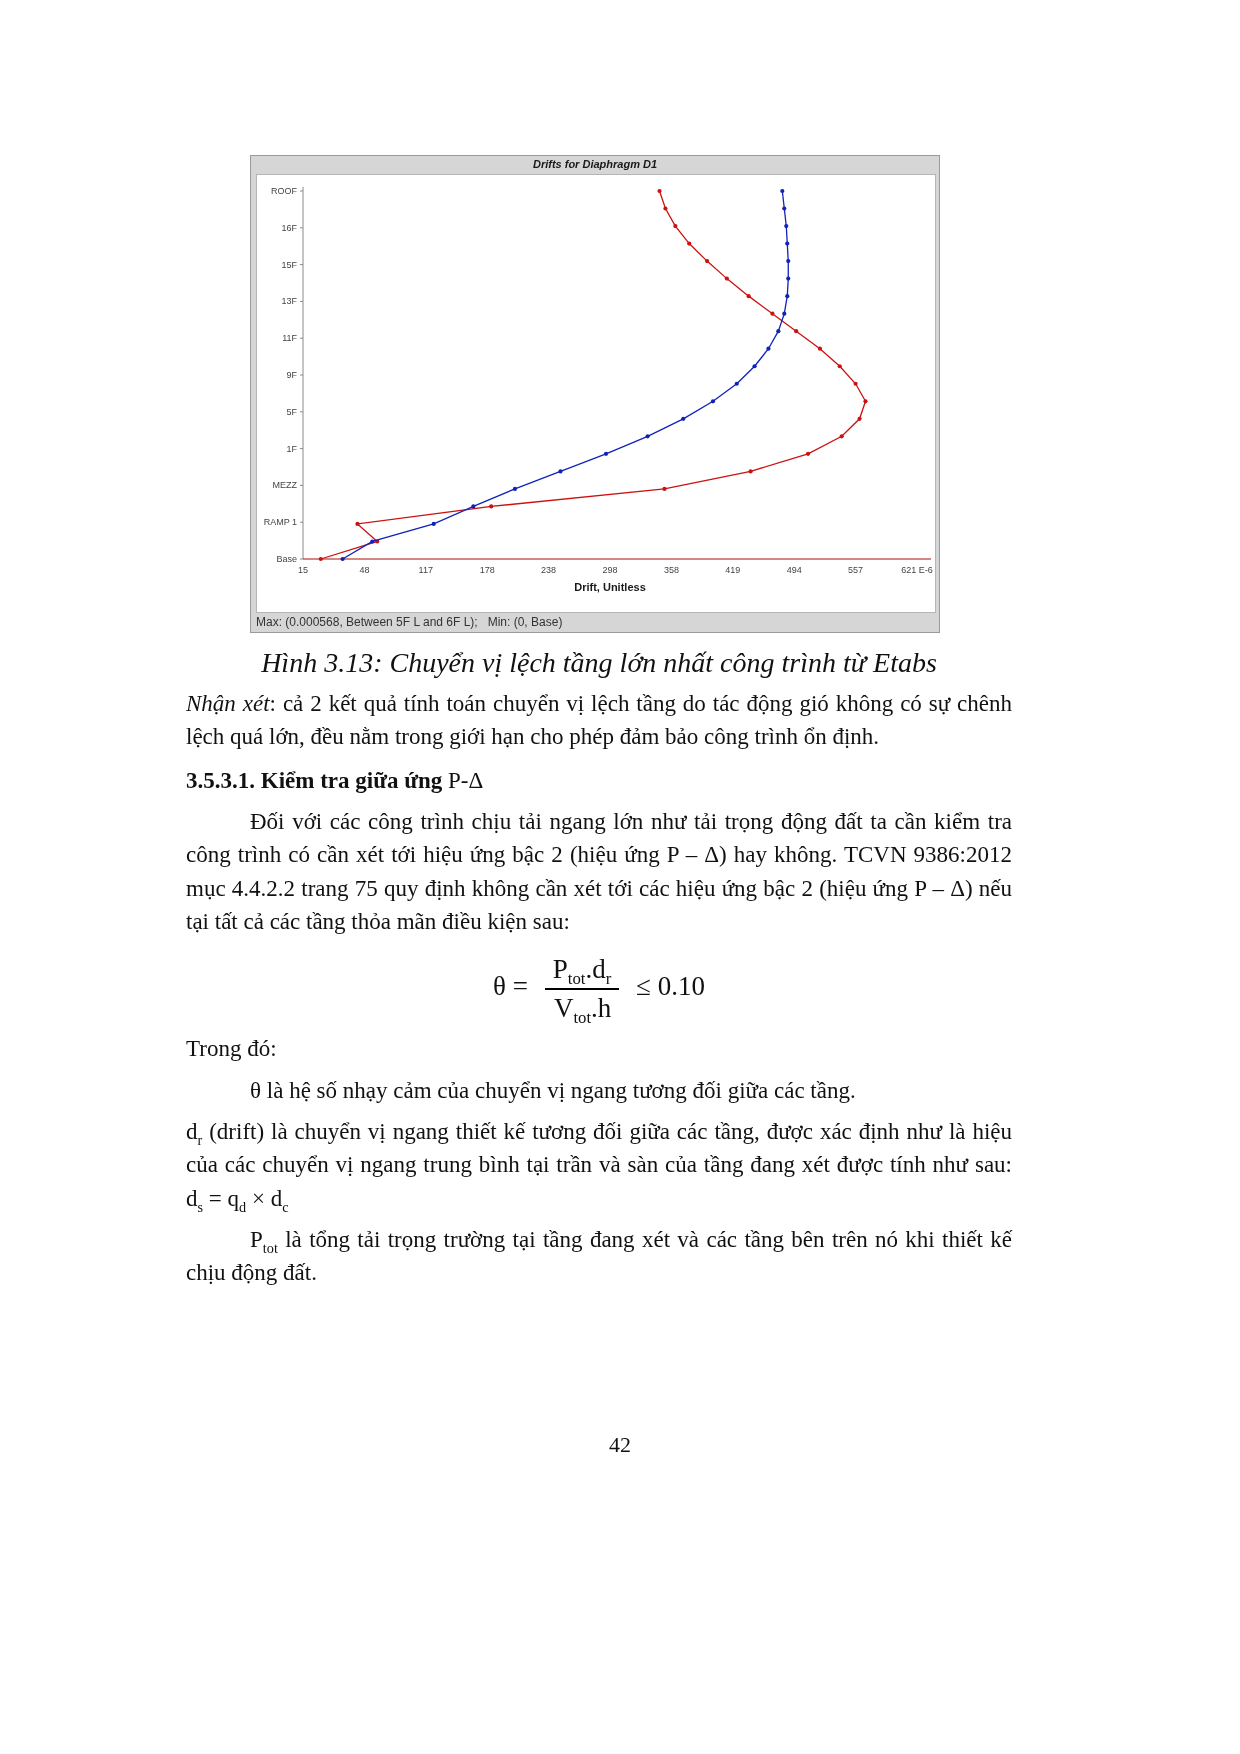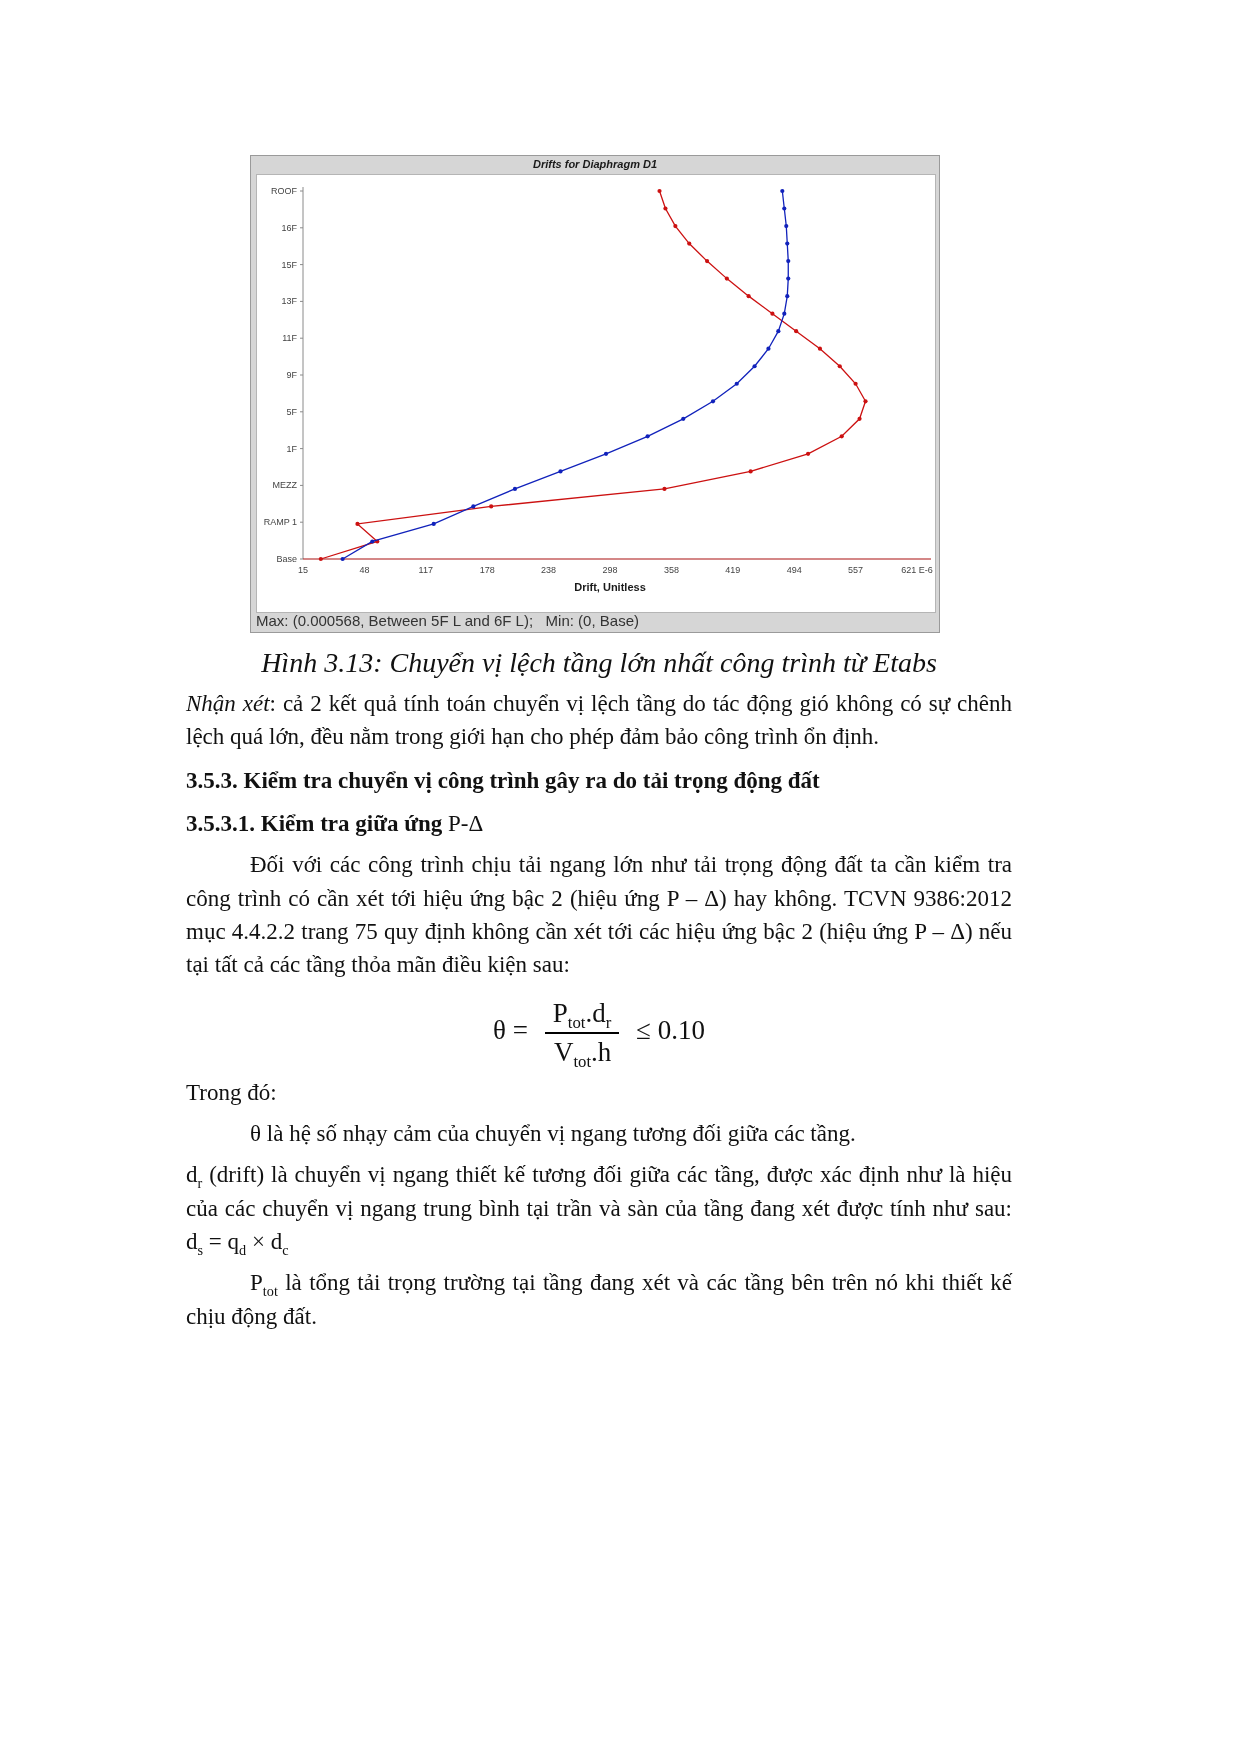--- a/index.html
+++ b/index.html
@@ -31,21 +31,21 @@
   .chart-plot-area {
     position:absolute; left:5px; top:18px;
     width:678px; height:437px;
     background:#ffffff;
     border:1px solid #b5b5b5;
     box-sizing:content-box;
   }
   .chart-footer {
     position:absolute; left:5px; bottom:3px;
     font-family:"Liberation Sans", sans-serif;
-    font-size:15px; color:#333;
+    font-size:12px; color:#333;
     white-space:pre;
   }
 
   
   .caption {
     margin-top:14px;
     text-align:center;
     font-style:italic;
     font-size:28px;
   }
@@ -187,21 +187,20 @@
       <div class="chart-footer">Max: (0.000568, Between 5F L and 6F L);   Min: (0, Base)</div>
     </figure>
 
     <div class="caption">Hình 3.13: Chuyển vị lệch tầng lớn nhất công trình từ Etabs</div>
 
 
     <p class="body-text">
       <span class="lead-italic">Nhận xét</span><span>: cả 2 kết quả tính toán chuyển vị lệch tầng do tác động gió không có sự chênh lệch quá lớn, đều nằm trong giới hạn cho phép đảm bảo công trình ổn định.</span>
     </p>
 
-    <h3 class="heading">3.5.3. Kiểm tra chuyển vị công trình gây ra do tải trọng động đất</h3>
 
     <h3 class="heading">
       <span>3.5.3.1. Kiểm tra giữa ứng</span>
       <span class="h-math">P-Δ</span>
     </h3>
 
     <p class="body-text indent">Đối với các công trình chịu tải ngang lớn như tải trọng động đất ta cần kiểm tra công trình có cần xét tới hiệu ứng bậc 2 (hiệu ứng P – Δ) hay không. TCVN 9386:2012 mục 4.4.2.2 trang 75 quy định không cần xét tới các hiệu ứng bậc 2 (hiệu ứng P – Δ) nếu tại tất cả các tầng thỏa mãn điều kiện sau:</p>
 
     <div class="formula-block">
       <span>θ =</span>
@@ -225,13 +224,14 @@
       <span class="inline-math"><span>d</span><sub>s</sub><span> = q</span><sub>d</sub><span> × d</span><sub>c</sub></span>
     </p>
 
     <p class="body-text indent">
       <span class="inline-math"><span>P</span><sub>tot</sub></span>
       <span>là tổng tải trọng trường tại tầng đang xét và các tầng bên trên nó khi thiết kế chịu động đất.</span>
     </p>
 
   </div>
 
+  <div class="page-number">42</div>
 </div>
 
 </body></html>

